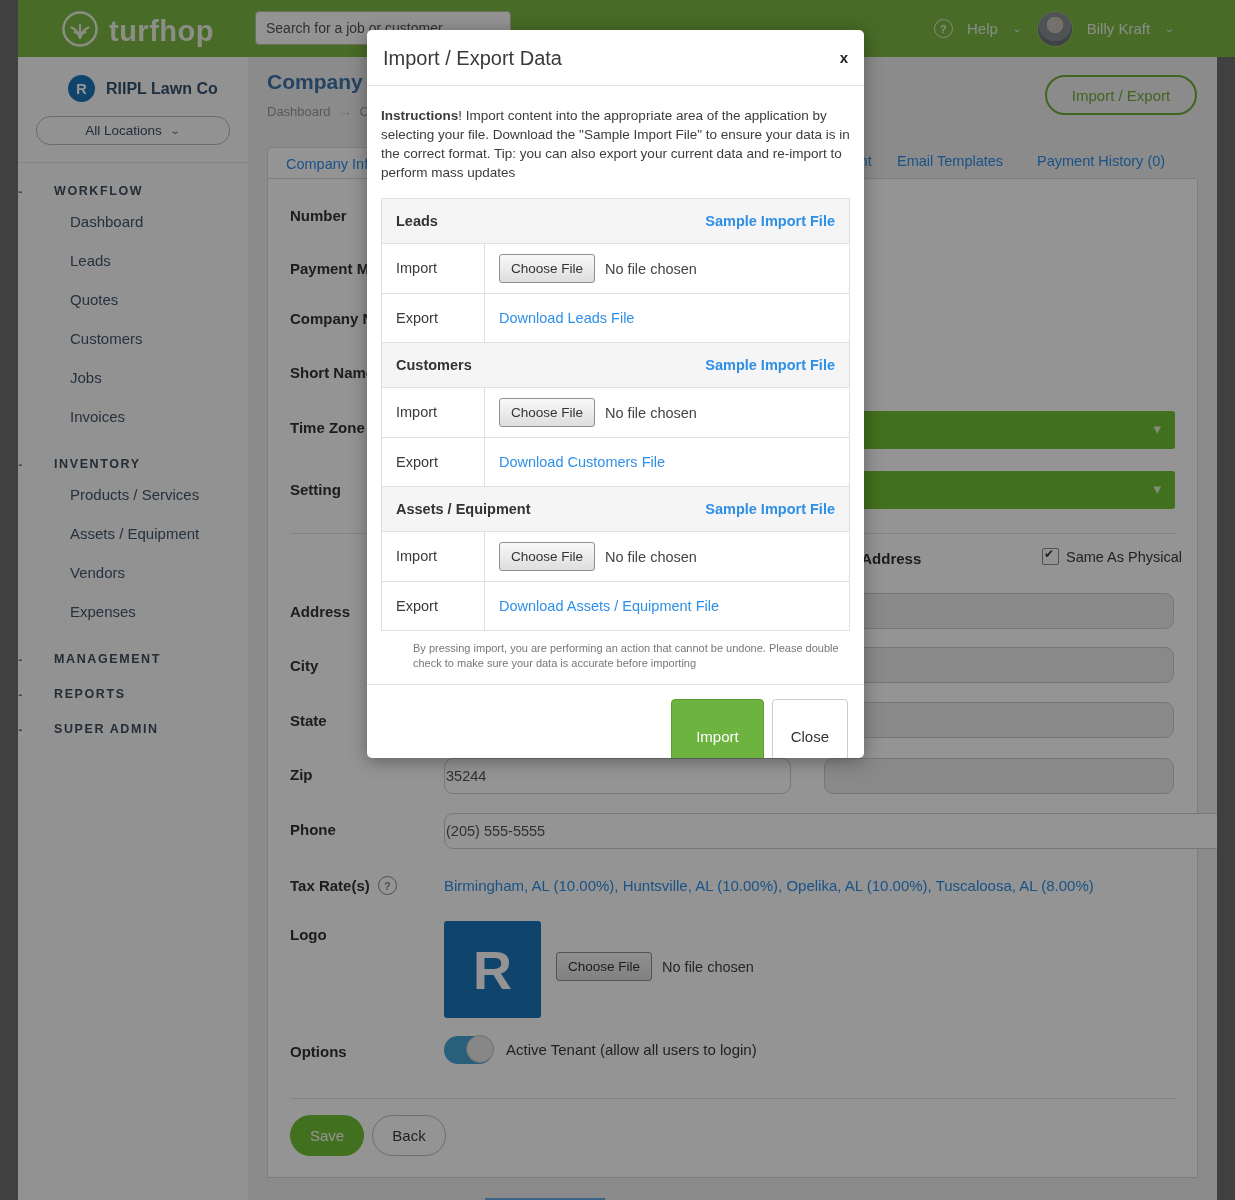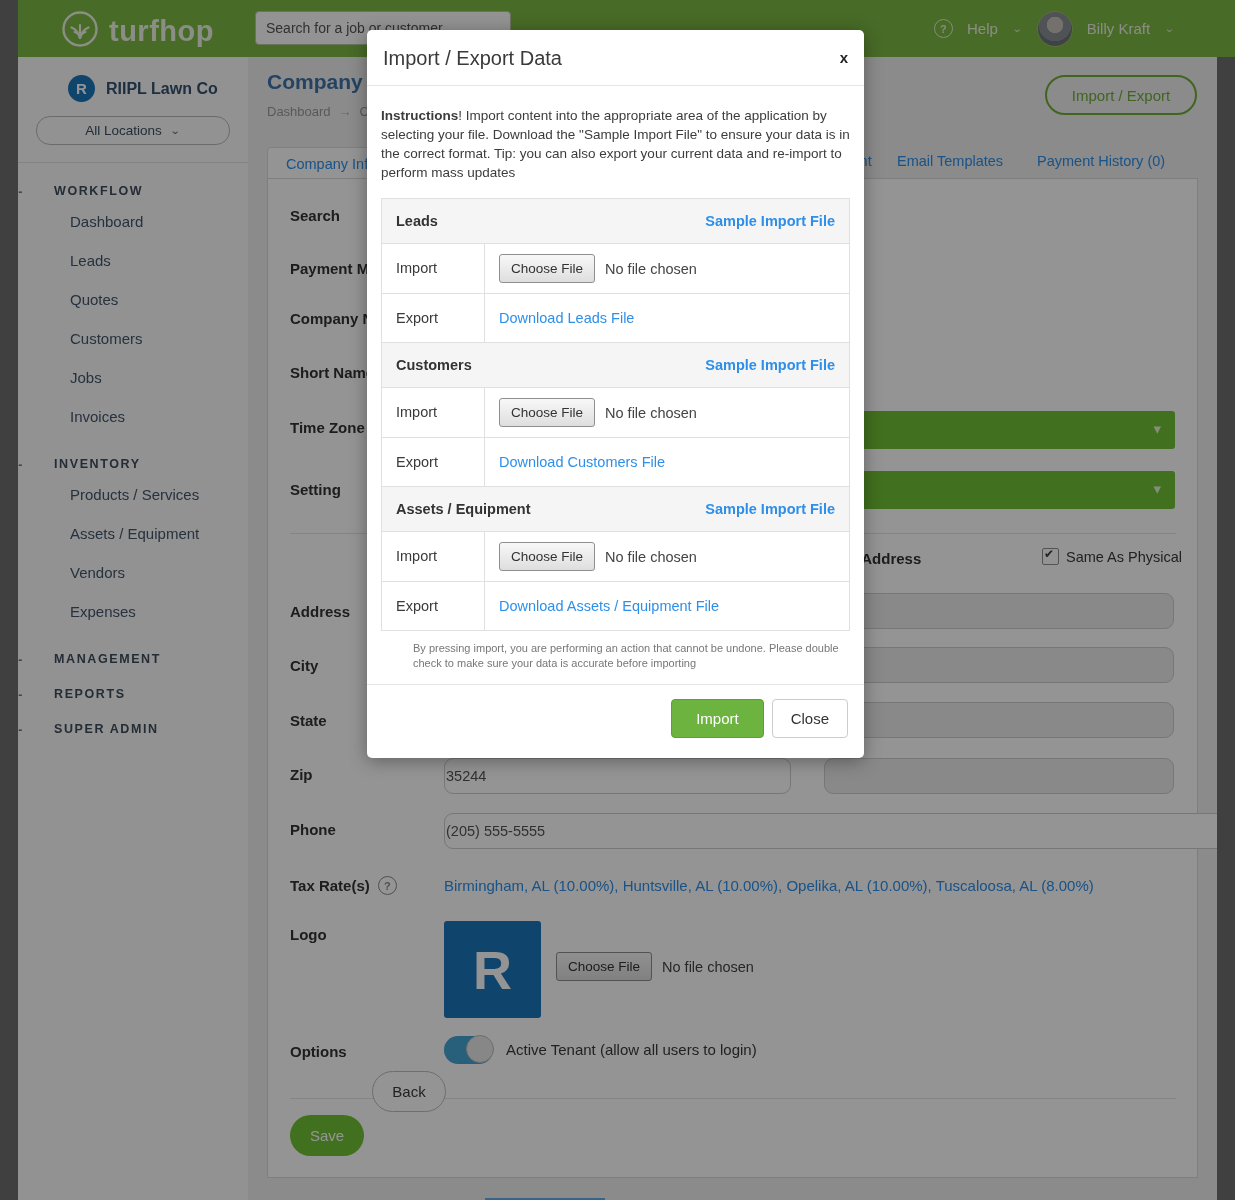--- a/index.html
+++ b/index.html
@@ -96,21 +96,21 @@
          padding:14px 14px;font-size:14.5px;font-weight:bold;color:#333;border-top:1px solid #e0e0e0;}
   .t-sec:first-child{border-top:none;}
   .t-link{color:#2e8fe8;font-weight:bold;}
   .t-row{display:flex;border-top:1px solid #e0e0e0;}
   .t-c1{width:103px;box-sizing:border-box;padding:16px 14px;font-size:14.5px;color:#3a3a3a;border-right:1px solid #e0e0e0;flex:none;}
   .t-c2{flex:1;display:flex;align-items:center;gap:10px;padding:10px 14px;font-size:14.5px;color:#444;}
   .dl-link{color:#2e8fe8;}
   .m-note{font-size:11px;line-height:15px;color:#777;margin-top:10px;margin-left:32px;}
   .m-foot{margin:13px 0 0;border-top:1px solid #e5e5e5;padding:14px 16px;display:flex;justify-content:flex-end;gap:8px;}
   .m-import{background:#6cb33f;border:1px solid #5da02f;color:#fff;font-size:15px;padding:10px 24px;border-radius:4px;}
-  .m-close{background:#fff;border:1px solid #ccc;color:#333;font-size:15px;padding:10px 18px;border-radius:4px;}
+  .m-close{background:#fff;border:1px solid #ccc;color:#333;font-size:15px;padding:28px 18px;border-radius:4px;}
 </style>
 </head>
 <body>
 
 <div>
   <div class="strip left"></div>
   <div class="strip right"></div>
 
   <header>
     <div class="logo-wrap">
@@ -192,21 +192,21 @@
       <span>Company Settings</span>
     </div>
     <button class="impexp-btn">Import / Export</button>
 
     <div class="tab-active">Company Info</div>
     <span class="tab-link" style="left:502px;">Payment Merchant</span>
     <span class="tab-link" style="left:649px;">Email Templates</span>
     <span class="tab-link" style="left:789px;">Payment History (0)</span>
 
     <div class="panel">
-      <span class="flabel" style="top:28px;">Search</span>
+      <span class="flabel" style="top:28px;">Number</span>
       <input class="inp" style="left: 176px; top: 20px; width: 300px;">
 
       <span class="flabel" style="top:81px;">Payment Merchant</span>
       <input class="inp" style="left: 176px; top: 73px; width: 300px;">
 
       <span class="flabel" style="top:131px;">Company Name</span>
       <input class="inp" style="left: 176px; top: 123px; width: 300px;">
 
       <span class="flabel" style="top:185px;">Short Name</span>
       <input class="inp" style="left: 176px; top: 177px; width: 300px;">
@@ -256,21 +256,21 @@
         <span class="cf-btn">Choose File</span>
         <span>No file chosen</span>
       </div>
 
       <span class="flabel" style="top:864px;">Options</span>
       <div class="toggle" style="left:176px;top:857px;"></div>
       <span class="tg-label" style="left:238px;top:862px;">Active Tenant (allow all users to login)</span>
 
       <div class="pdiv" style="top:919px;"></div>
       <button class="save-btn" style="left:22px;top:936px;">Save</button>
-      <button class="back-btn" style="left:104px;top:892px;">Back</button>
+      <button class="back-btn" style="left:104px;top:936px;">Back</button>
     </div>
 
     <div class="foot-frag"></div>
   </main>
 </div>
 
 <div class="dim"></div>
 
 <div class="modal">
   <div class="m-head">

